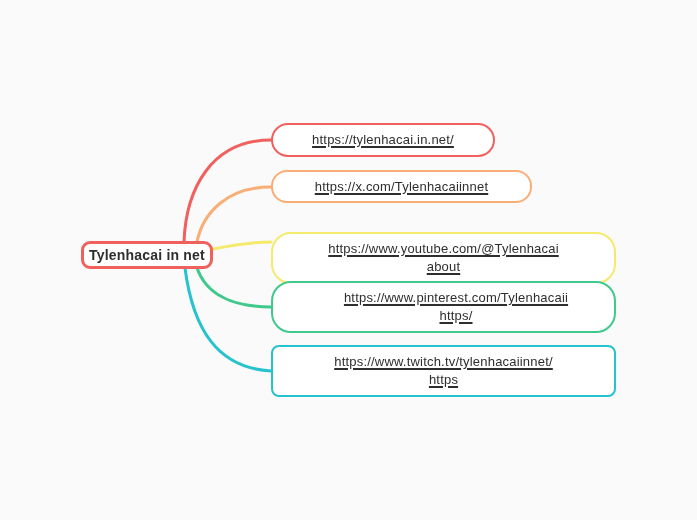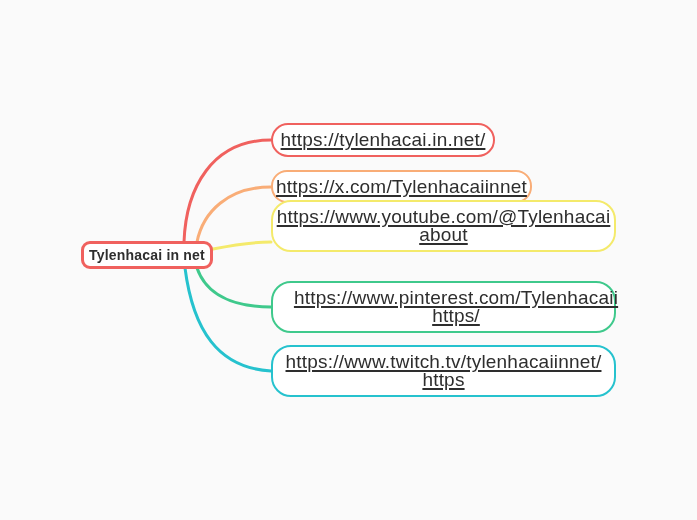--- a/index.html
+++ b/index.html
@@ -48,36 +48,36 @@
     top: 241px;
     width: 132px;
     height: 28px;
     border-width: 3px;
     border-radius: 9px;
     font-size: 14px;
     font-weight: 600;
     letter-spacing: 0.2px;
   }
   .branch {
-    font-size: 19px;
+    font-size: 13px;
     font-weight: 500;
     letter-spacing: 0.2px;
     line-height: 18px;
   }
   .branch .line {
     display: block;
     text-decoration: underline;
     text-underline-offset: 2px;
     text-decoration-thickness: 1.5px;
   }
   .n1 { left: 271px; top: 123px; width: 224px; height: 34px; border-radius: 17px; }
   .n2 { left: 271px; top: 170px; width: 261px; height: 33px; border-radius: 16px; text-align: right; }
-  .n3 { left: 271px; top: 200px; width: 345px; height: 52px; border-radius: 20px; }
+  .n3 { left: 271px; top: 232px; width: 345px; height: 52px; border-radius: 20px; }
   .n4 { left: 271px; top: 281px; width: 345px; height: 52px; border-radius: 20px; }
-  .n5 { left: 271px; top: 345px; width: 345px; height: 52px; border-radius: 20px; }
+  .n5 { left: 271px; top: 345px; width: 345px; height: 52px; border-radius: 8px; }
 </style>
 </head>
 <body>
 
 <div class="canvas">
 
   <svg class="links" viewBox="0 0 697 520">
     <path d="M 184 242 C 186 188 212 140 271 140" style="stroke: rgb(240, 97, 94);"></path>
     <path d="M 197 242 C 203 212 228 187 271 187" style="stroke: rgb(249, 173, 119);"></path>
     <path d="M 213 249 C 233 245 250 242 271 242" style="stroke: rgb(244, 234, 107);"></path>

